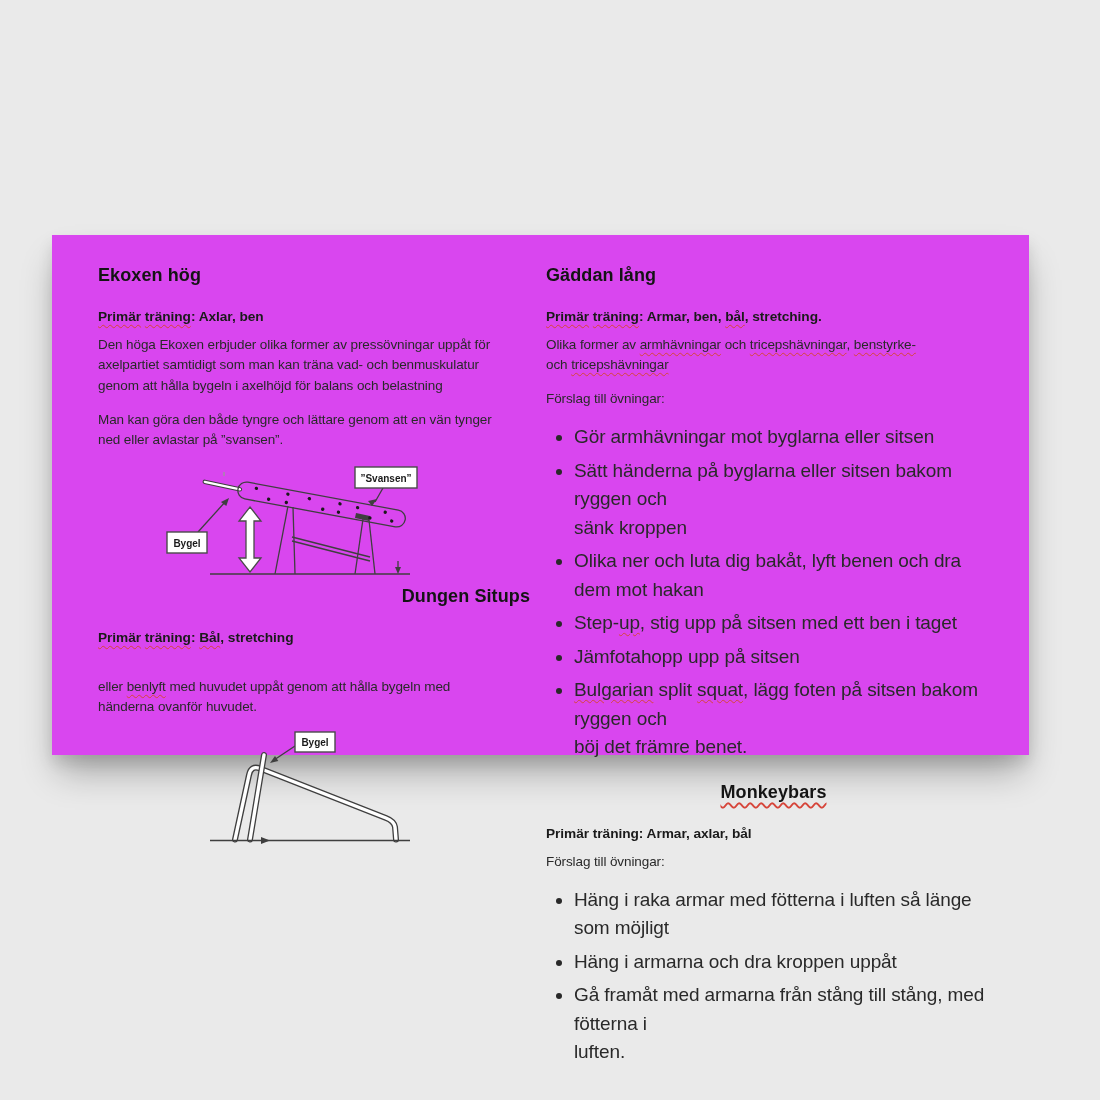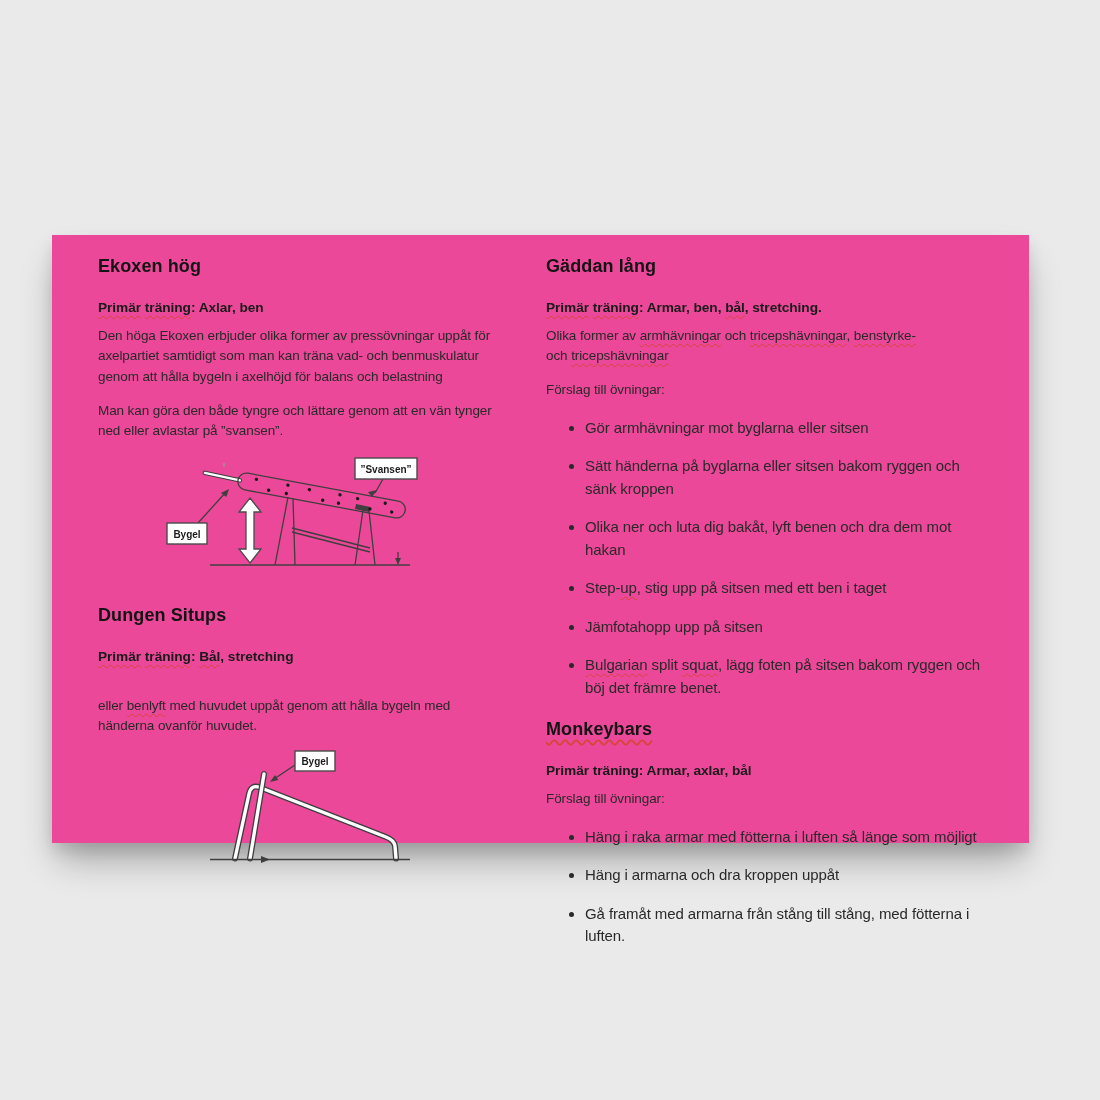--- a/index.html
+++ b/index.html
@@ -2,45 +2,45 @@
 <html><head>
 <meta charset="utf-8">
 <style>
   html,body{margin:0;padding:0;}
   body{
     width:1100px;height:1100px;position:relative;overflow:hidden;
     background:#eaeaea;
     font-family:"Liberation Sans","DejaVu Sans",sans-serif;
   }
   .card{
-    position:absolute;left:52px;top:235px;width:977px;height:608px;
-    background:#ec4899;box-sizing:border-box;
-    padding:21px 28px 0 46px;
+    position:absolute;left:52px;top:235px;width:977px;height:520px;
+    background:#d946ef;box-sizing:border-box;
+    padding:30px 28px 0 46px;
     box-shadow:0 22px 34px -6px rgba(0,0,0,.30), 0 8px 14px rgba(0,0,0,.10);
   }
   .cols{display:flex;gap:16px;}
   .col-left{width:432px;flex:none;}
   .col-right{flex:1;min-width:0;}
   h2{
     margin:0;font-size:18px;line-height:1.22;color:#141414;
     font-weight:bold;letter-spacing:.1px;
   }
-  h2.h-gap-left{margin-top:32px;}
-  h2.h-gap-right{margin-top:20px;}
+  h2.h-gap-left{margin-top:4px;text-align:right;}
+  h2.h-gap-right{margin-top:20px;text-align:center;}
   .primary{
     margin-top:20px;font-size:13.7px;font-weight:bold;color:#1a1a1a;
     line-height:1.45;letter-spacing:-.05px;
   }
   .para{
     margin-top:8px;font-size:13.5px;line-height:1.52;color:#292929;
     letter-spacing:-.1px;
   }
   ul.bullets{margin:7px 0 0;padding-left:23px;list-style:disc;}
   ul.bullets li{
-    font-size:15px;line-height:1.5;color:#292929;margin:16px;
+    font-size:19px;line-height:1.5;color:#292929;margin:5px;
     letter-spacing:-.1px;
   }
   .m-red{
     text-decoration-line:underline;text-decoration-style:wavy;
     text-decoration-color:#d6453a;text-decoration-thickness:1px;
     text-underline-offset:3px;
   }
   h2 .m-red{text-decoration-thickness:1.5px;text-underline-offset:4px;}
   .m-blue{
     text-decoration-line:underline;text-decoration-style:dotted;

